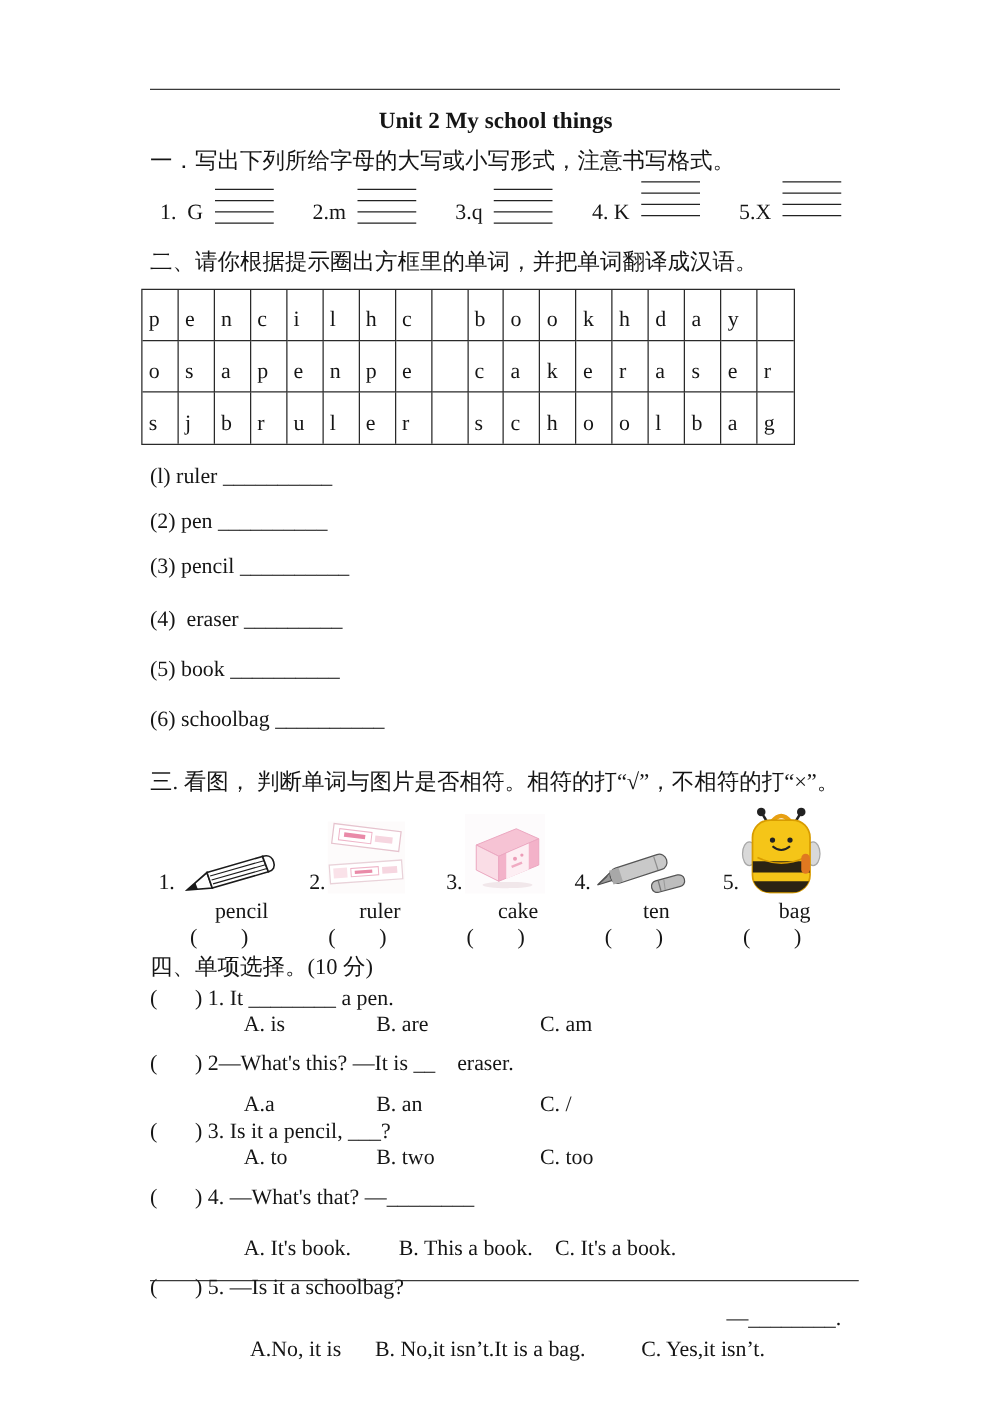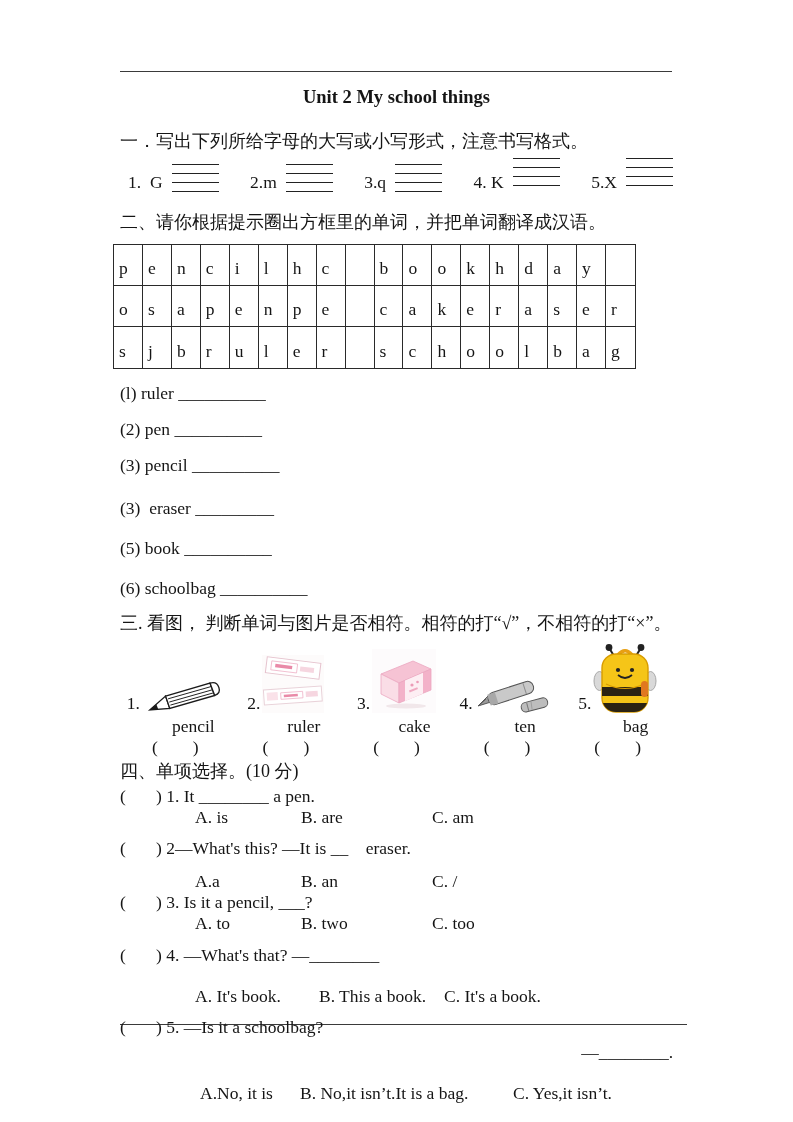--- a/index.html
+++ b/index.html
@@ -8,23 +8,23 @@
     font-family:"Liberation Serif","DejaVu Serif",serif;
     font-size:17.5px;color:#151515;
     -webkit-text-size-adjust:none;
   }
   .page{position:absolute;inset:0;background:#fff;overflow:hidden;}
   .rule-top{position:absolute;left:120px;top:71px;width:552px;border-top:1.6px solid #3a3a3a;}
   .rule-bottom{position:absolute;left:120px;top:1024px;width:567px;border-top:1.6px solid #3a3a3a;}
   .content{position:absolute;left:120px;top:73px;width:553px;}
 
   .doc-title{margin-top:14px;text-align:center;font-weight:bold;font-size:18.5px;}
-  .sec-heading{margin-top:22px;font-size:18px;line-height:22px;white-space:pre;}
+  .sec-heading{margin-top:9px;font-size:18px;line-height:22px;white-space:pre;}
   .h2{margin-top:9px;}
-  .h3{margin-top:13px;}
+  .h3{margin-top:28px;}
   .h4{margin-top:3px;}
 
   
   .letters-row{margin-top:10px;height:40px;display:flex;align-items:center;justify-content:space-between;padding-left:8px;}
   .letter-item{display:flex;align-items:center;}
   .letter-label{white-space:pre;}
   .guide4{display:inline-block;margin-left:9px;}
   .guide4 i{display:block;width:47px;height:8px;border-top:1.5px solid #222;}
   .letter-item.raise .guide4{transform:translateY(-6px);}
 
@@ -65,21 +65,21 @@
   .q1{margin-top:4px;}
   .q2{margin-top:10px;}
   .q2 .opts{margin-top:12px;}
   .q3{margin-top:0;}
   .q4{margin-top:11px;}
   .q4 .opts{margin-top:20px;}
   .q4 .opt.a{width:124px;}
   .q4 .opt.b{width:125px;}
   .q5{margin-top:10px;}
   .q5 .q-line2{margin-left:75px;margin-top:4px;white-space:pre;text-align:right;}
-  .q5 .opts{margin-top:20px;margin-left:80px;}
+  .q5 .opts{margin-top:4px;margin-left:80px;}
   .q5 .opt.a{width:100px;}
   .q5 .opt.b{width:213px;}
 </style>
 </head>
 <body>
 
 <div class="page">
   <div class="rule-top"></div>
   <div class="rule-bottom"></div>
 
@@ -193,21 +193,21 @@
         <div class="cell">a</div>
         <div class="cell">g</div>
       </div>
 
     <div class="blank-row blank-row1">
       <span class="blank">(l) ruler __________</span>
       <span class="blank">(2) pen __________</span>
       <span class="blank">(3) pencil __________</span>
     </div>
     <div class="blank-row blank-row2">
-      <span class="blank">(3)  eraser _________</span>
+      <span class="blank">(4)  eraser _________</span>
       <span class="blank">(5) book __________</span>
       <span class="blank">(6) schoolbag __________</span>
     </div>
 
     <div class="sec-heading h3">三. 看图， 判断单词与图片是否相符。相符的打“√”，不相符的打“×”。</div>
     <div class="s3-items">
 
       <div class="s3-item">
         <div class="s3-pic">
           <span class="s3-num">1.</span>

